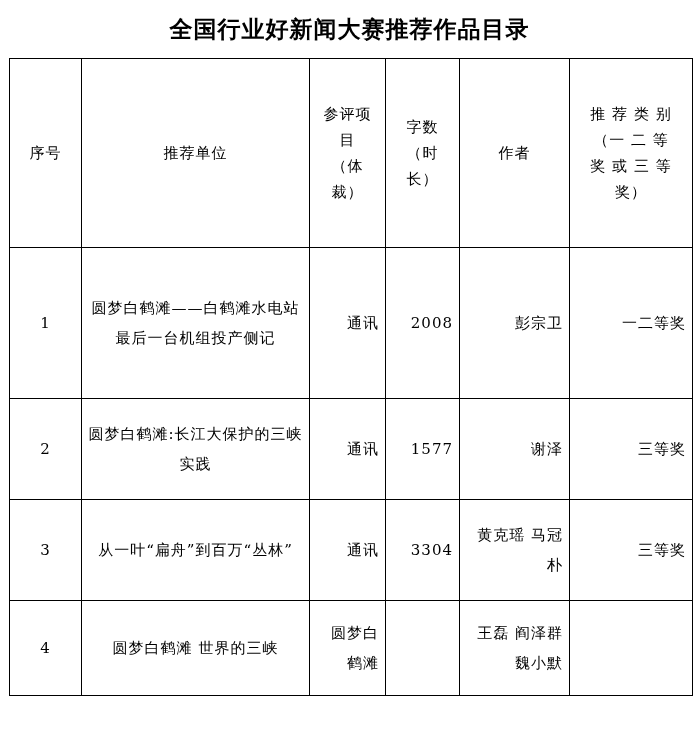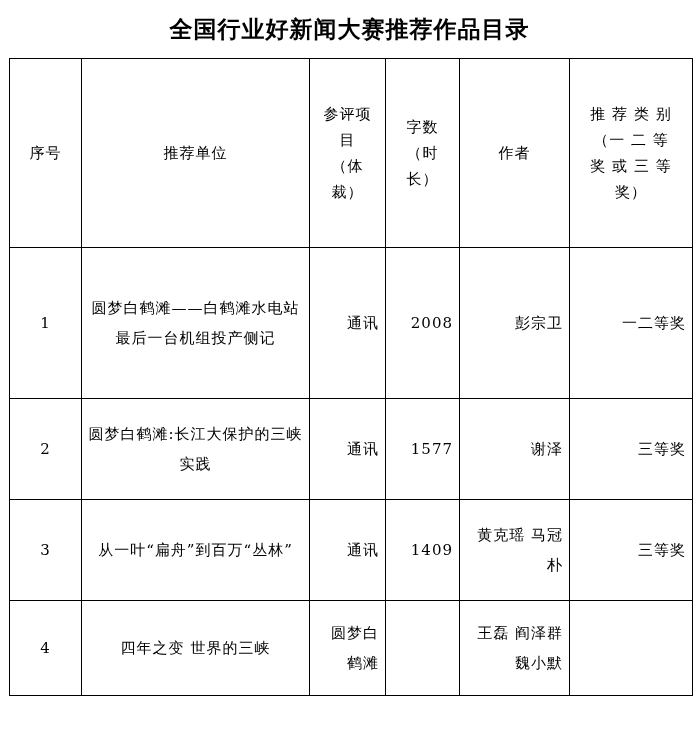--- a/index.html
+++ b/index.html
@@ -143,27 +143,27 @@
         <td class="cell-title">圆梦白鹤滩:长江大保护的三峡实践</td>
         <td class="cell-center">通讯</td>
         <td class="cell-center">1577</td>
         <td class="cell-center">谢泽</td>
         <td class="cell-center">三等奖</td>
       </tr>
       <tr class="row-short">
         <td class="cell-no">3</td>
         <td class="cell-title">从一叶“扁舟”到百万“丛林”</td>
         <td class="cell-center">通讯</td>
-        <td class="cell-center">1409</td>
+        <td class="cell-center">3304</td>
         <td class="cell-center">黄克瑶 马冠朴</td>
         <td class="cell-center">三等奖</td>
       </tr>
       <tr class="row-cut">
         <td class="cell-no">4</td>
-        <td class="cell-title">四年之变 世界的三峡</td>
+        <td class="cell-title">圆梦白鹤滩 世界的三峡</td>
         <td class="cell-center">圆梦白鹤滩</td>
         <td class="cell-center"></td>
         <td class="cell-center">王磊 阎泽群 魏小默</td>
         <td class="cell-center"></td>
       </tr>
     </tbody>
   </table>
 
 </div>
 

